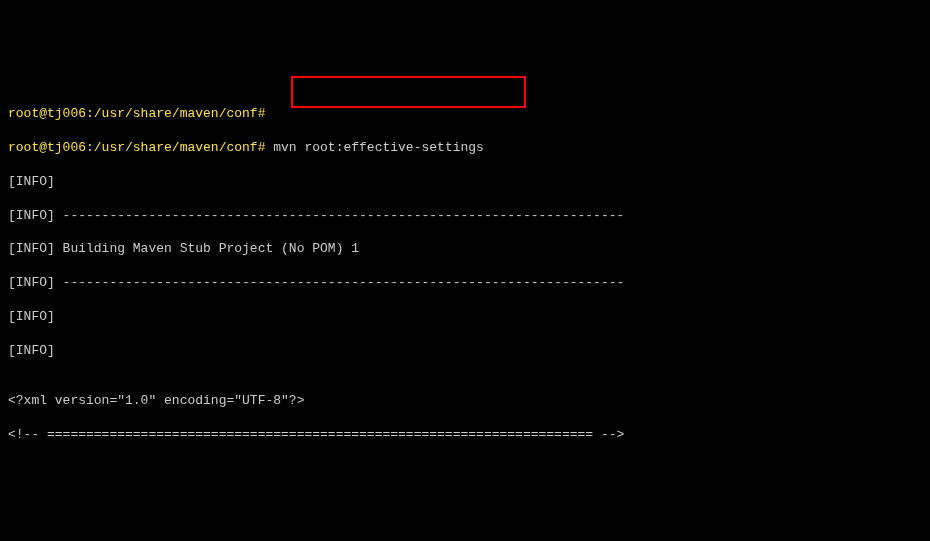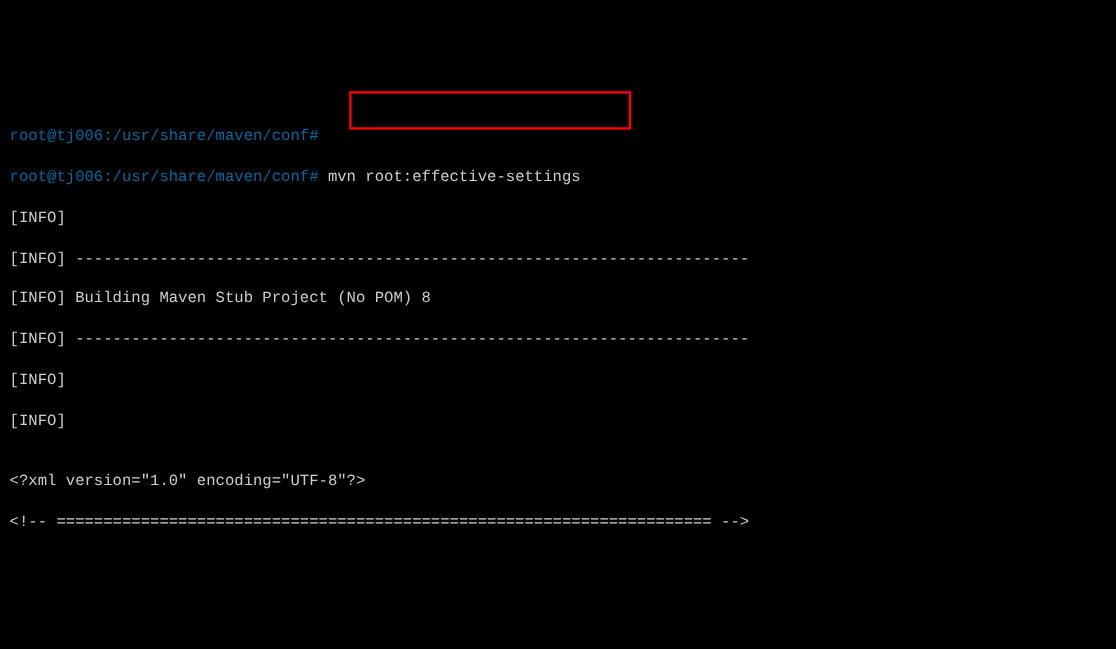--- a/index.html
+++ b/index.html
@@ -17,21 +17,21 @@
       white-space: pre;
       overflow: hidden;
       width: 930px;
       height: 541px;
     }
     .line {
       display: block;
       white-space: pre;
     }
     .prompt {
-      color: #0369a1;
+      color: #fde047;
     }
     .highlight-box {
       position: absolute;
       border: 2px solid #ff0000;
       left: 283px;
       top: 3px;
       width: 235px;
       height: 32px;
       pointer-events: none;
     }
@@ -43,21 +43,21 @@
 <body>
 
 
 
 <div class="terminal">
 <div class="highlight-box"></div>
 <span class="line"><span class="prompt">root@tj006:/usr/share/maven/conf#</span></span>
 <span class="line"><span class="prompt">root@tj006:/usr/share/maven/conf# </span><span>mvn root:effective-settings</span></span>
 <span class="line">[INFO]</span>
 <span class="line">[INFO] ------------------------------------------------------------------------</span>
-<span class="line">[INFO] Building Maven Stub Project (No POM) 8</span>
+<span class="line">[INFO] Building Maven Stub Project (No POM) 1</span>
 <span class="line">[INFO] ------------------------------------------------------------------------</span>
 <span class="line">[INFO]</span>
 <span class="line">[INFO]</span>
 <span class="line"></span>
 <span class="line">&lt;?xml version="1.0" encoding="UTF-8"?&gt;</span>
 <span class="line">&lt;!-- ====================================================================== --&gt;</span>
 
 
 
 

